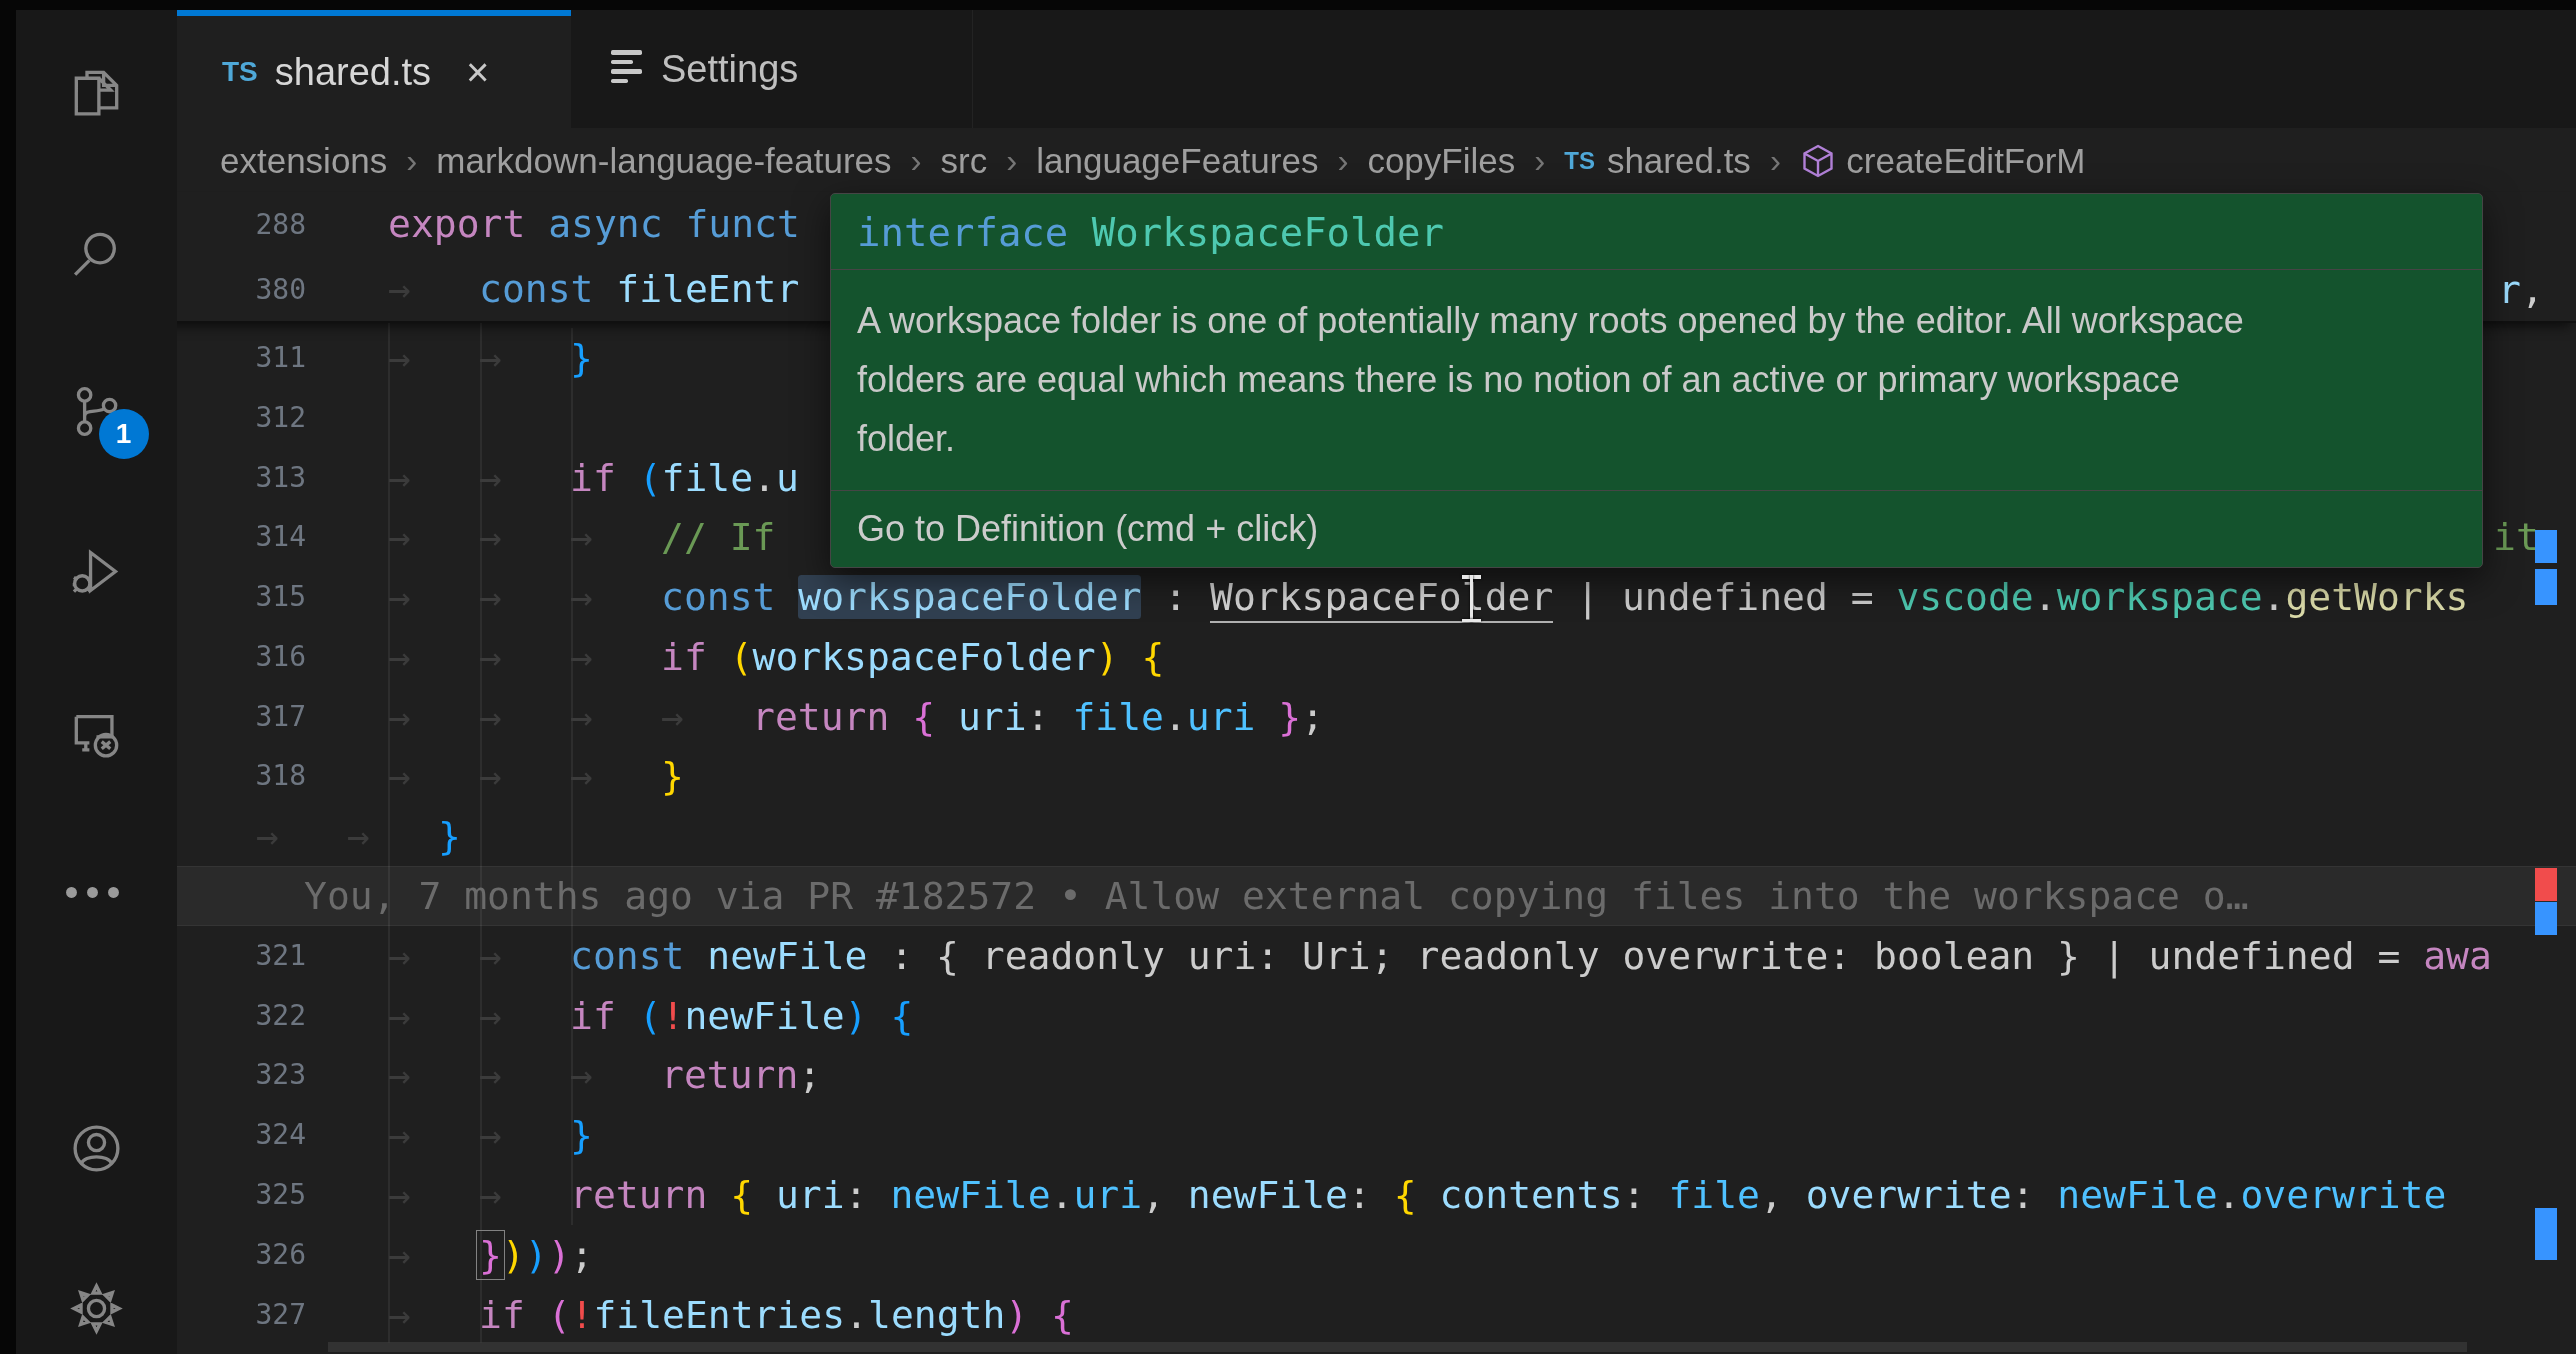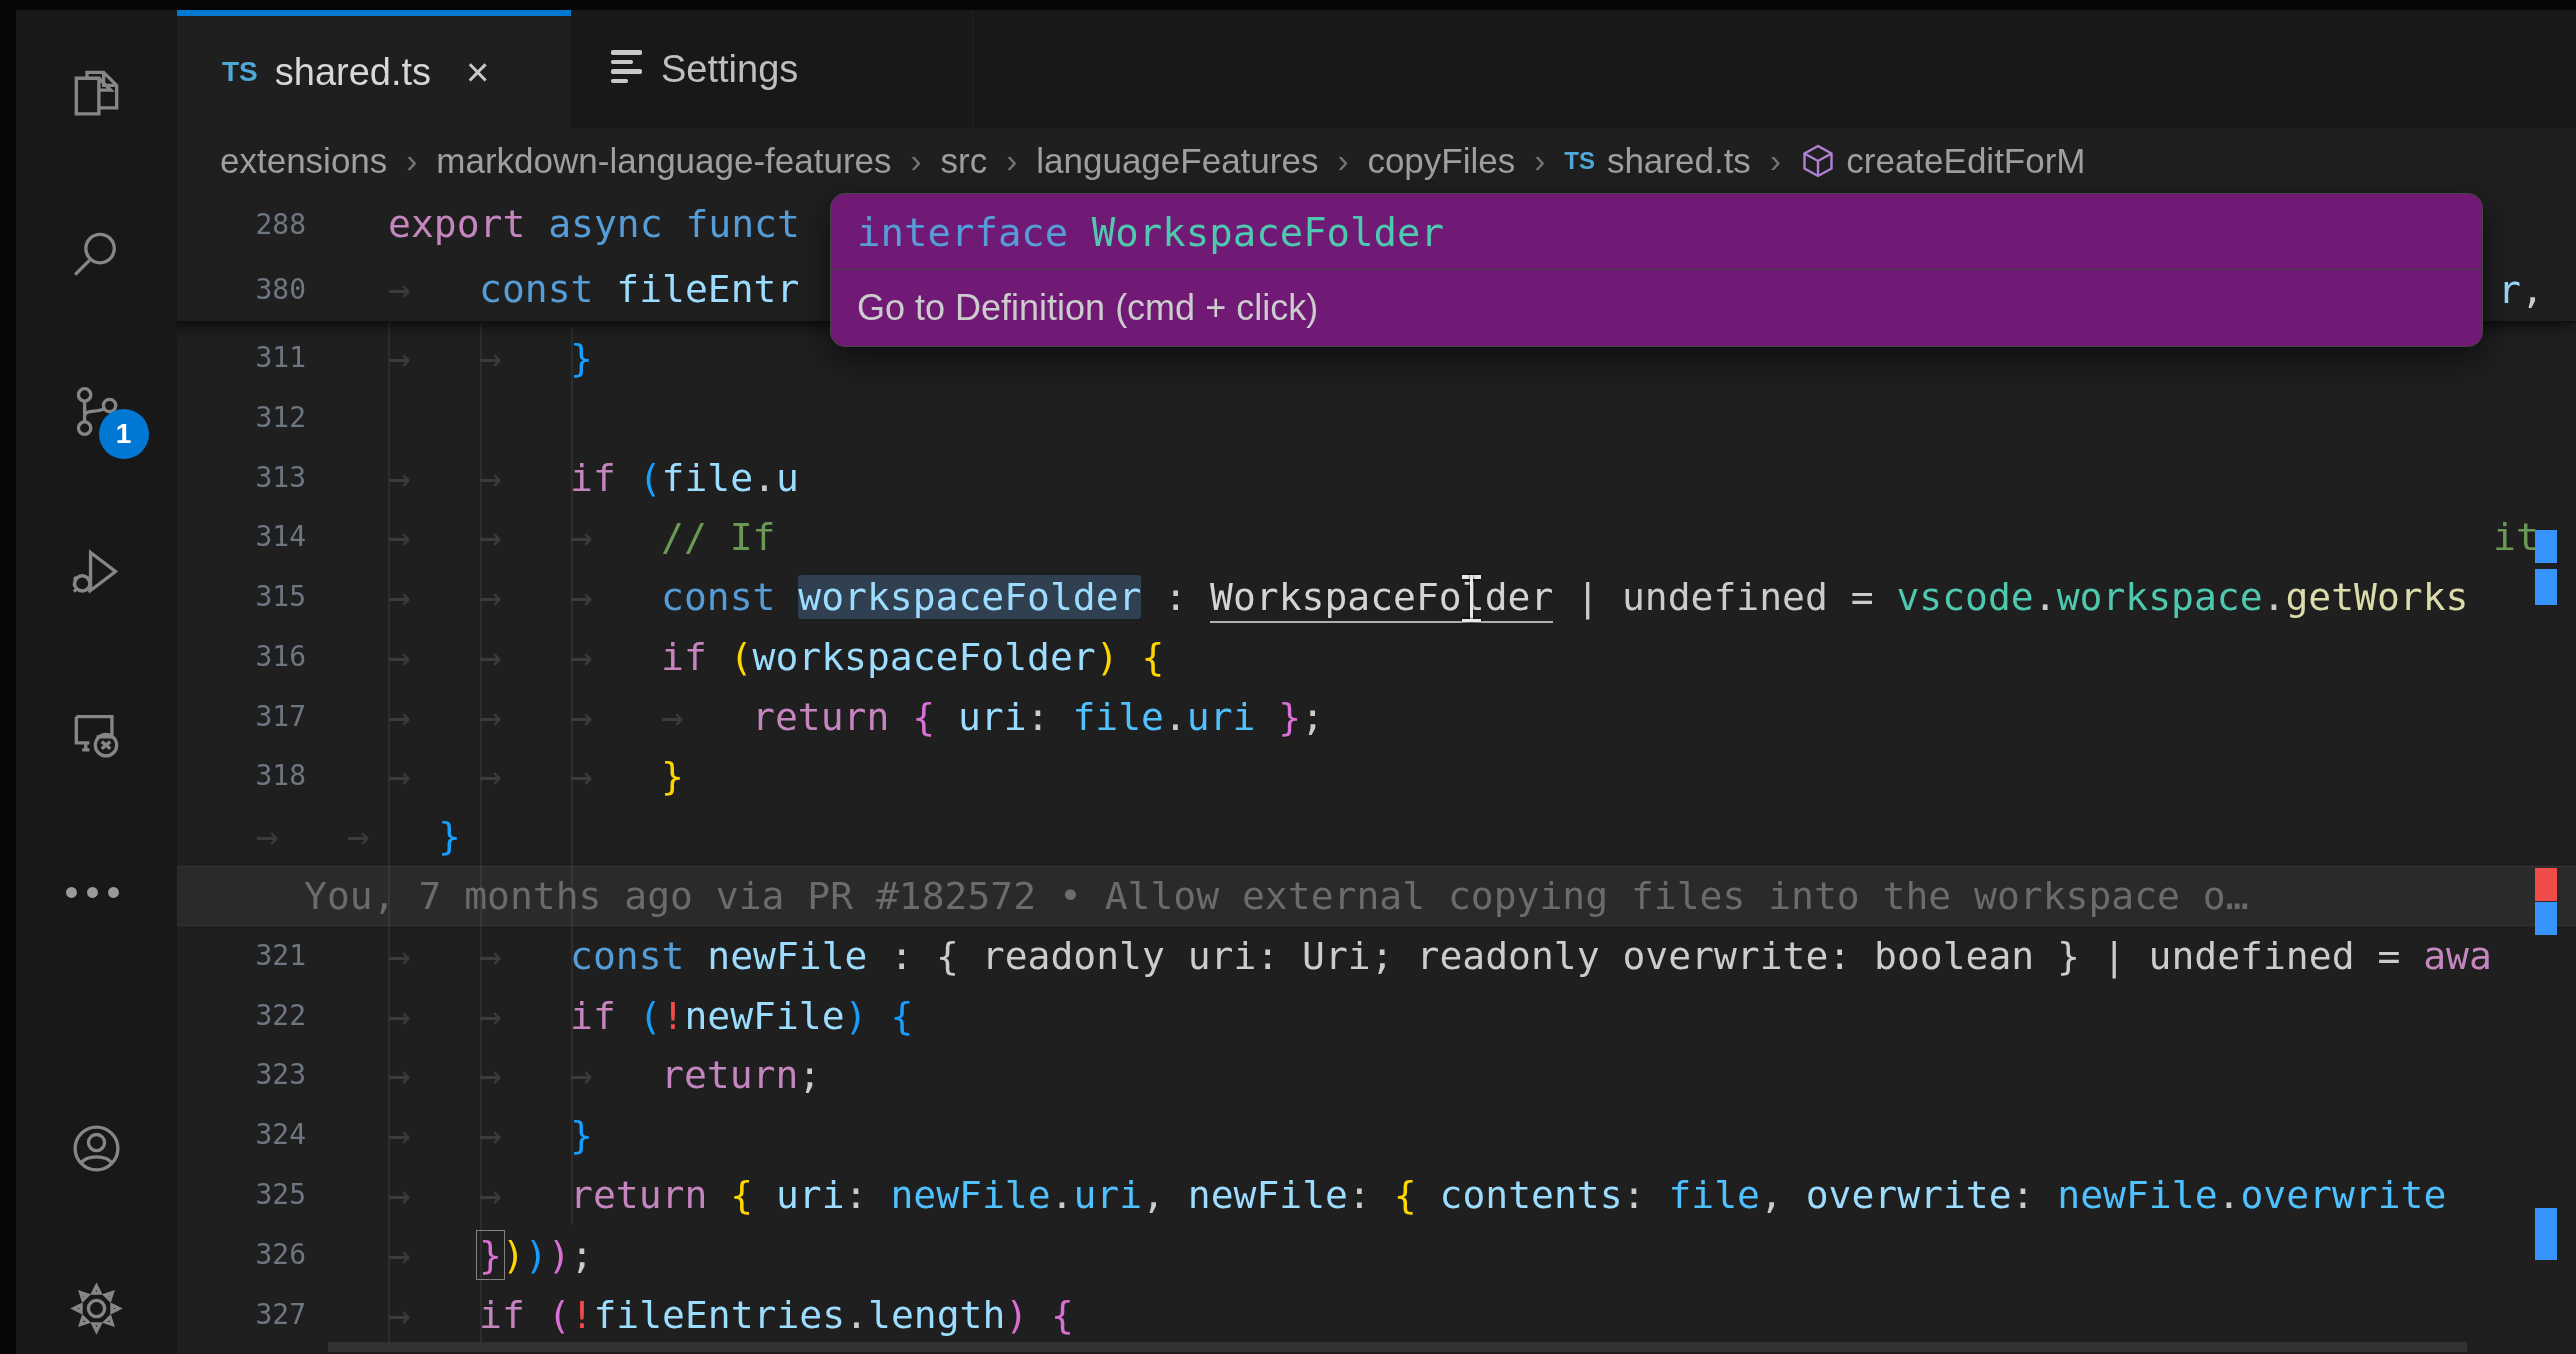--- a/index.html
+++ b/index.html
@@ -50,22 +50,22 @@
   .blame{color:#6b6b6b;}
   .tok-kw1{color:#C586C0}.tok-kw2{color:#569CD6}.tok-var{color:#9CDCFE}.tok-var2{color:#4FC1FF}
   .tok-fn{color:#DCDCAA}.tok-type{color:#4EC9B0}.tok-com{color:#6A9955}.tok-plain{color:#cccccc}
   .tok-red{color:#F14C4C}.tok-b1{color:#FFD700}.tok-b2{color:#DA70D6}.tok-b3{color:#179FFF}
   .tok-link{color:#d4d4d4;}
   .hl{background:rgba(88,134,186,.32);border-radius:3.5px;}
   .link{border-bottom:2.6px solid #b0b0b0;padding-bottom:1.7px;cursor:pointer;}
   .boxed{outline:1.7px solid #828282;outline-offset:2.6px;}
   .guide{position:absolute;width:1.7px;background:#2d2d2d;z-index:1;}
   
-  #tooltip{position:absolute;left:830px;top:193px;width:1653px;box-sizing:border-box;background:#701a75;
-           border:1.7px solid #454545;border-radius:15px;z-index:50;box-shadow:0 12px 35px rgba(0,0,0,.55);}
+  #tooltip{position:absolute;left:830px;top:193px;width:1653px;box-sizing:border-box;background:#14532d;
+           border:1.7px solid #454545;border-radius:5px;z-index:50;box-shadow:0 12px 35px rgba(0,0,0,.55);}
   #tooltip-signature{padding:15.5px 26px 14px 26px;font-family:"DejaVu Sans Mono",monospace;font-size:39px;white-space:pre;}
   #tooltip-body{border-top:1.7px solid #454545;padding:21px 212px 22.4px 26px;font-size:36px;color:#c9c9c9;line-height:59px;}
   #tooltip-action{border-top:1.7px solid #454545;padding:17px 26px;font-size:36px;color:#cccccc;cursor:pointer;}
   
   #ruler{position:absolute;left:2535px;top:0;width:22.4px;height:1354px;z-index:45;}
   .ruler-mark{position:absolute;left:0;width:100%;}
   #hscroll{position:absolute;left:328px;top:1342px;width:2139px;height:10.4px;background:#3d3d3d;opacity:.65;z-index:46;}
   #ibeam{position:absolute;left:1460px;top:575px;width:22.4px;height:47px;z-index:55;}
   #ibeam .stem{position:absolute;left:9.5px;top:0;width:3.5px;height:47px;background:#e8e8e8;box-shadow:0 0 2.6px #000;}
   #ibeam .bar{position:absolute;left:1.7px;width:19px;height:3.5px;background:#e8e8e8;box-shadow:0 0 2.6px #000;}
@@ -155,20 +155,21 @@
 
   <div id="sticky-wrap">
     <div id="sticky-rows">
         <div class="crow" style="top: 0px; height: 65px; line-height: 65px;"><span class="ln">288</span><span class="lcontent"><span class="tok-kw1">export</span><span class="tok-plain"> </span><span class="tok-kw2">async</span><span class="tok-plain"> </span><span class="tok-kw2">funct</span></span></div>
         <div class="crow" style="top: 65px; height: 65px; line-height: 65px;"><span class="ln">380</span><span class="lcontent"><span class="iunit">→</span><span class="tok-kw2">const</span><span class="tok-plain"> </span><span class="tok-var">fileEntr</span></span><span class="tail" style="left: 2498px;"><span class="tok-var">r</span><span class="tok-plain">,</span></span></div>
       </div>
   </div>
 
   <div id="tooltip">
     <div id="tooltip-signature"><span class="tok-kw2">interface </span><span class="tok-type">WorkspaceFolder</span></div>
+    <div id="tooltip-body">A workspace folder is one of potentially many roots opened by the editor. All workspace folders are equal which means there is no notion of an active or primary workspace folder.</div>
     <div id="tooltip-action">Go to Definition (cmd + click)</div>
   </div>
 
   <div id="ibeam">
     <div class="bar" style="top:0;"></div>
       <div class="stem"></div>
       <div class="bar" style="bottom:0;"></div>
   </div>
 
   <div id="ruler">

